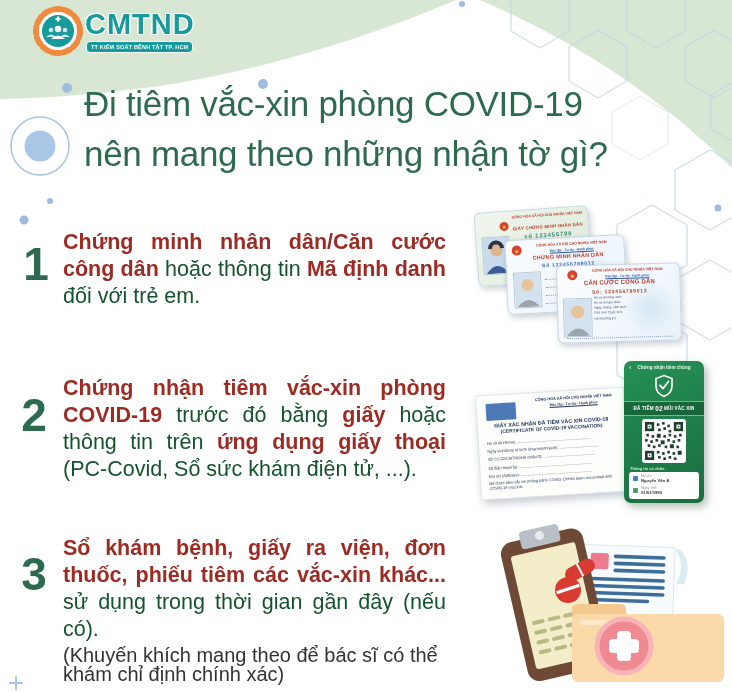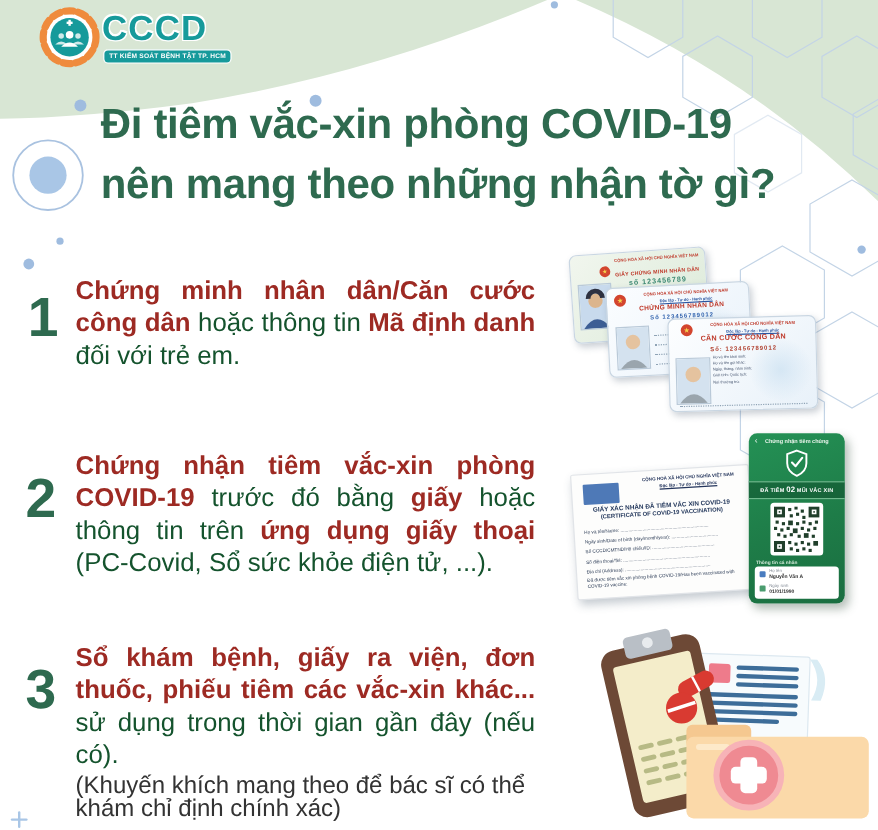--- a/index.html
+++ b/index.html
@@ -18,21 +18,21 @@
   }
   .logo-sub{
     position:absolute;left:86px;top:41px;z-index:2;
     background:#169a9b;color:#fff;border:1px solid #fff;border-radius:4px;
     font-size:5.5px;font-weight:bold;letter-spacing:.2px;padding:2px 4px;white-space:nowrap;
   }
 
   
   .title-line{
     position:absolute;left:84px;z-index:2;white-space:nowrap;
-    font-size:35px;font-weight:bold;color:#2e6a4f;letter-spacing:-.3px;
+    font-size:35px;font-weight:normal;color:#2e6a4f;letter-spacing:-.3px;
   }
   .tl1{top:84px;} .tl2{top:134px;}
 
   
   .item-num{
     position:absolute;width:40px;text-align:center;z-index:2;
     font-size:46px;font-weight:bold;color:#2e6a4f;line-height:1;
   }
   .n1{left:16px;top:241px;} .n2{left:14px;top:392px;} .n3{left:14px;top:551px;}
   .item-text{
@@ -159,34 +159,34 @@
     <circle cx="28" cy="28" r="16" fill="#169a9b"></circle>
     <rect x="27" y="13.5" width="2" height="5" fill="#fff"></rect>
     <rect x="25.5" y="15" width="5" height="2" fill="#fff"></rect>
     <circle cx="21" cy="27" r="2.3" fill="#cfe9e9"></circle>
     <circle cx="35" cy="27" r="2.3" fill="#cfe9e9"></circle>
     <path d="M16,34 q5,-5 10,0 z" fill="#cfe9e9"></path>
     <path d="M30,34 q5,-5 10,0 z" fill="#cfe9e9"></path>
     <circle cx="28" cy="26" r="3.2" fill="#fff"></circle>
     <path d="M21,36 q7,-7 14,0 z" fill="#fff"></path>
   </svg>
-  <div class="logo-acronym">CCCD</div>
+  <div class="logo-acronym">CMTND</div>
   <div class="logo-sub">TT KIỂM SOÁT BỆNH TẬT TP. HCM</div>
 
   <div class="title-line tl1">Đi tiêm vắc-xin phòng COVID-19</div>
   <div class="title-line tl2">nên mang theo những nhận tờ gì?</div>
 
   <div class="item-num n1">1</div>
   <div class="item-text t1">
     <span class="seg-red">Chứng minh nhân dân/Căn cước công dân </span><span class="seg-dark">hoặc thông tin </span><span class="seg-red">Mã định danh </span><span class="seg-dark">đối với trẻ em.</span>
   </div>
 
   <div class="item-num n2">2</div>
   <div class="item-text t2">
-    <span class="seg-red">Chứng nhận tiêm vắc-xin phòng COVID-19 </span><span class="seg-dark">trước đó bằng </span><span class="seg-red">giấy </span><span class="seg-dark">hoặc thông tin trên </span><span class="seg-red">ứng dụng giấy thoại </span><span class="seg-dark">(PC-Covid, Sổ sức khỏe điện tử, ...).</span>
+    <span class="seg-red">Chứng nhận tiêm vắc-xin phòng COVID-19 </span><span class="seg-dark">trước đó bằng </span><span class="seg-red">giấy </span><span class="seg-dark">hoặc thông tin trên </span><span class="seg-red">ứng dụng giấy thoại </span><span class="seg-dark">(PC-Covid, Sổ sức khám điện tử, ...).</span>
   </div>
 
   <div class="item-num n3">3</div>
   <div class="item-text t3">
     <span class="seg-red">Sổ khám bệnh, giấy ra viện, đơn thuốc, phiếu tiêm các vắc-xin khác... </span><span class="seg-dark">sử dụng trong thời gian gần đây (nếu có).</span>
   </div>
   <div class="item-note">(Khuyến khích mang theo để bác sĩ có thể khám chỉ định chính xác)</div>
 
   <div class="cards">
 

